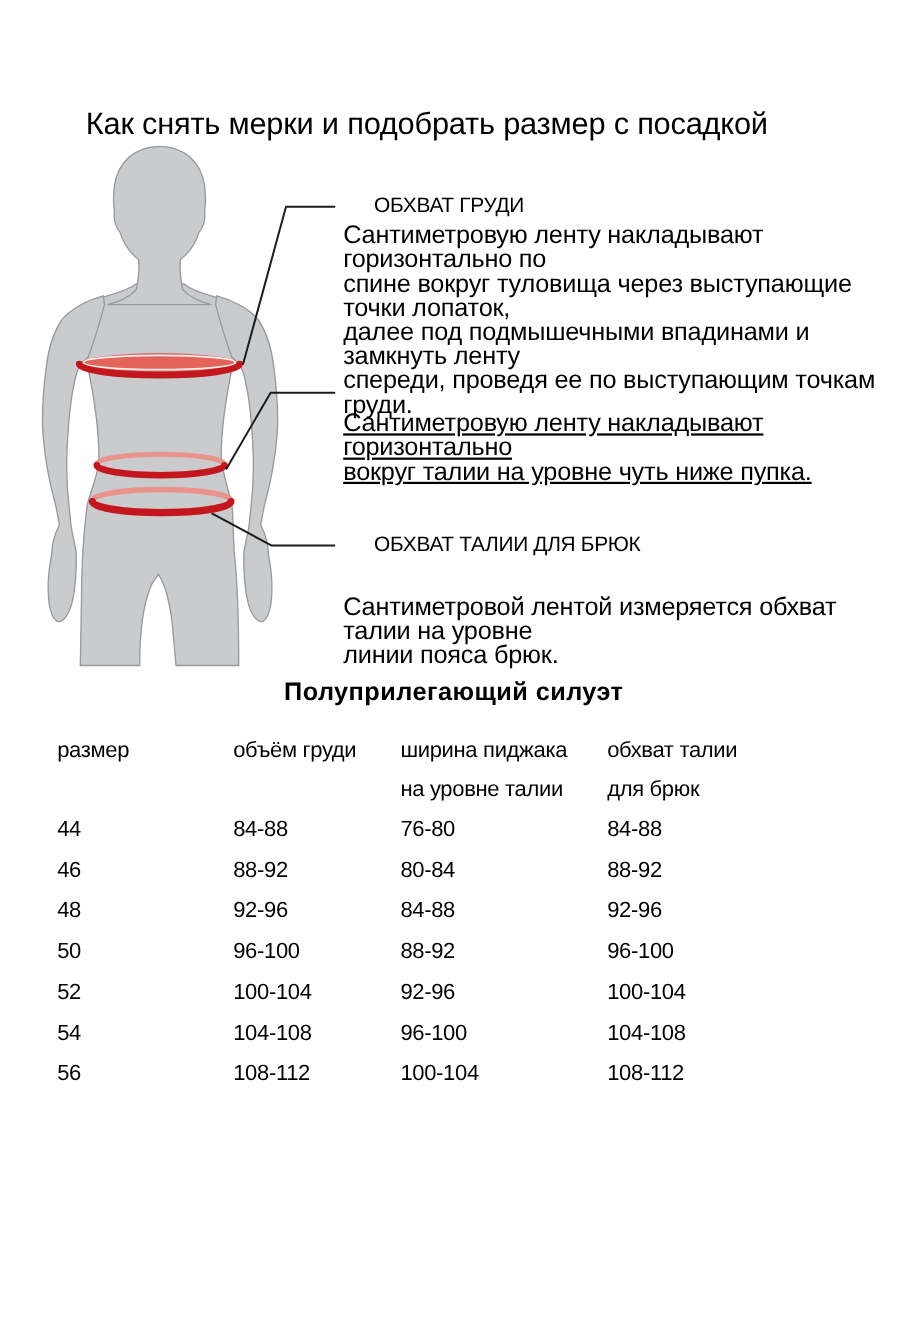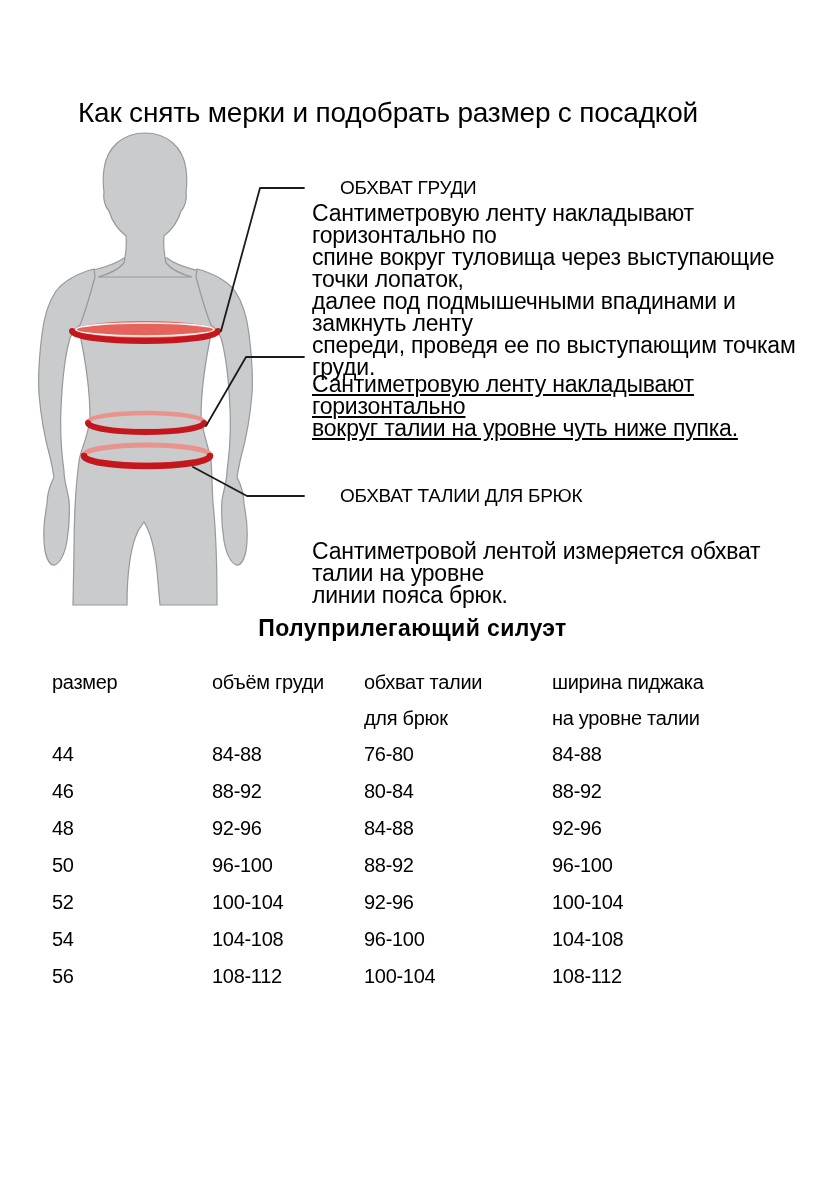--- a/index.html
+++ b/index.html
@@ -105,24 +105,24 @@
 
   <div class="m-label m-heading" style="top:483px;">ОБХВАТ ТАЛИИ ДЛЯ БРЮК</div>
   <div class="m-desc" style="top:508px;margin-top:32px;">Сантиметровой лентой измеряется обхват талии на уровне
 линии пояса брюк.</div>
 
   <div class="table-title">Полуприлегающий силуэт</div>
 
   <div class="size-table">
     <div class="st-cell st-head">размер</div>
     <div class="st-cell st-head">объём груди</div>
+    <div class="st-cell st-head">ширина пиджака
+на уровне талии</div>
     <div class="st-cell st-head">обхват талии
 для брюк</div>
-    <div class="st-cell st-head">ширина пиджака
-на уровне талии</div>
 
     <div class="st-cell st-data">44</div>
     <div class="st-cell st-data">84-88</div>
     <div class="st-cell st-data">76-80</div>
     <div class="st-cell st-data">84-88</div>
 
     <div class="st-cell st-data">46</div>
     <div class="st-cell st-data">88-92</div>
     <div class="st-cell st-data">80-84</div>
     <div class="st-cell st-data">88-92</div>

